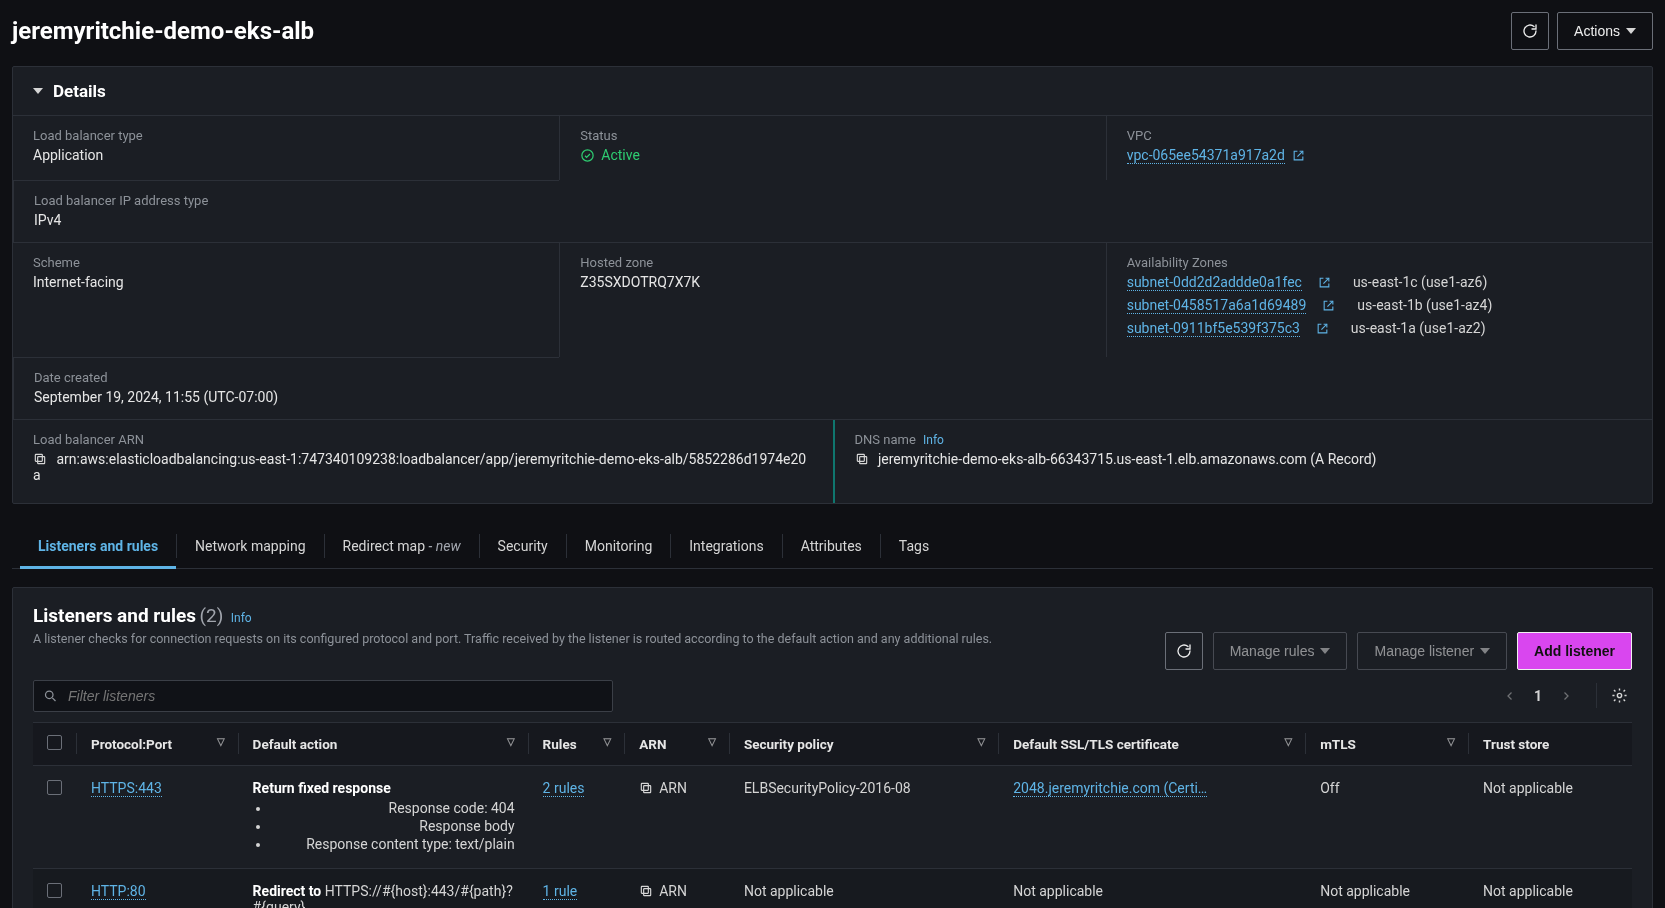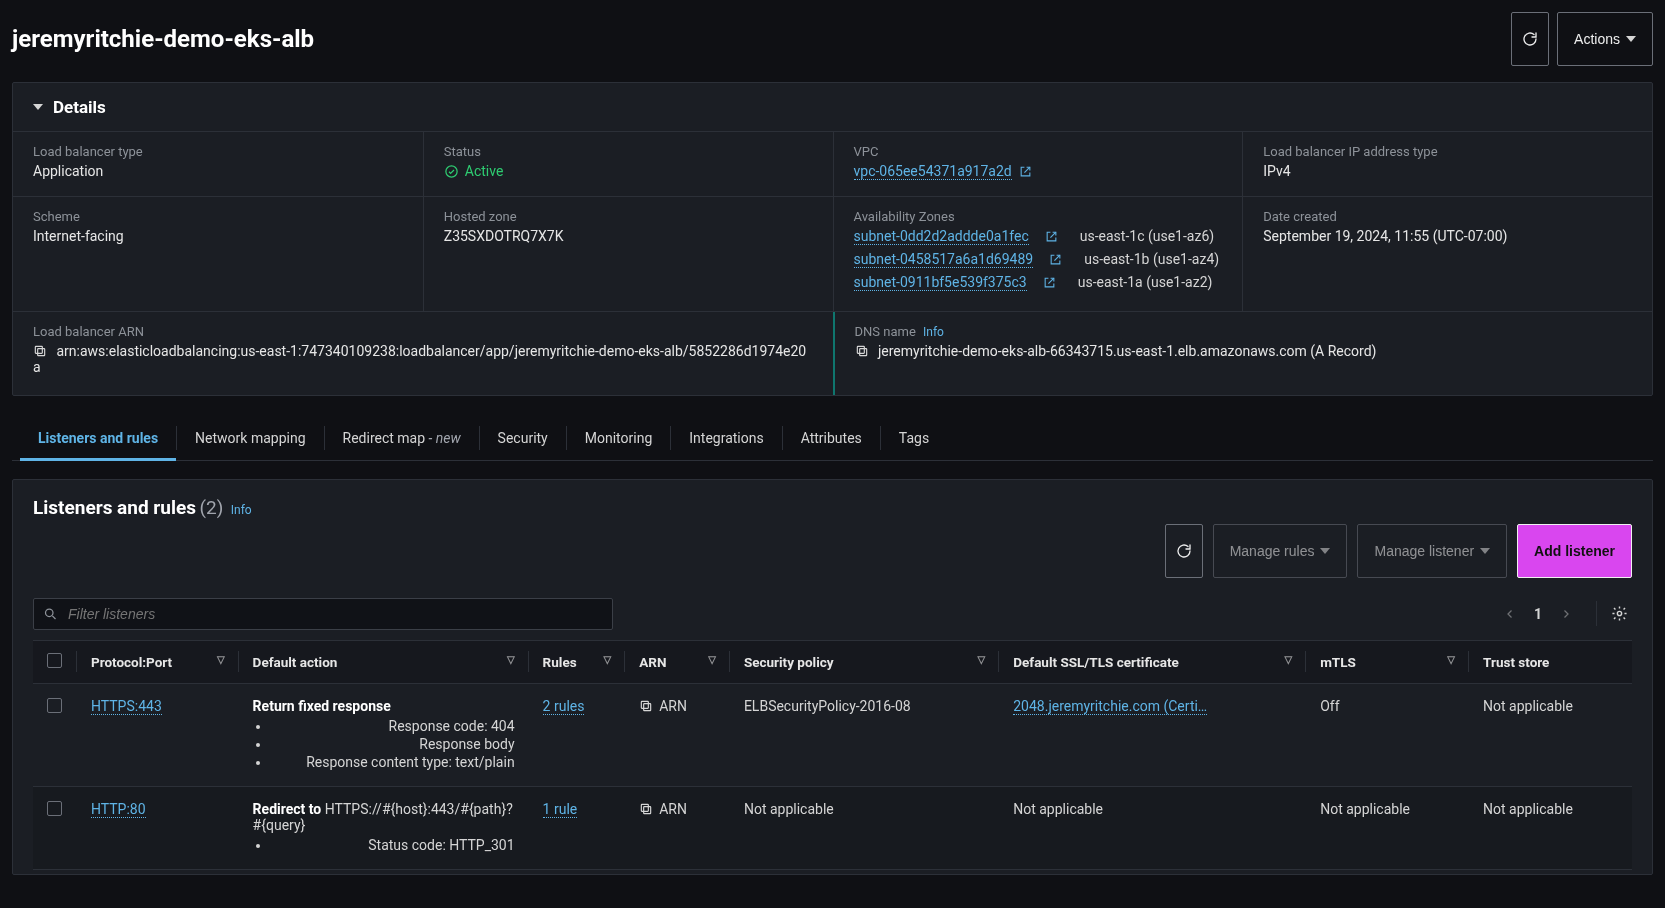--- a/index.html
+++ b/index.html
@@ -9,33 +9,33 @@
     font-family: "Amazon Ember", -apple-system, BlinkMacSystemFont, "Segoe UI", Roboto, Helvetica, Arial, sans-serif;
     font-size: 14px;
     padding: 8px 12px 20px;
   }
   a.link { color: #5fb4e6; text-decoration: none; border-bottom: 1px dotted #5fb4e6; cursor: pointer; }
   .header-bar { display: flex; align-items: center; justify-content: space-between; padding: 4px 0 16px; }
   .page-title { font-size: 24px; font-weight: 700; color: #fff; }
   .header-actions { display: flex; gap: 8px; }
   .btn {
     background: transparent; border: 1px solid #6b6f78; color: #eee;
-    padding: 18px 16px; border-radius: 2px; cursor: pointer; font-size: 14px;
+    padding: 10px 16px; border-radius: 2px; cursor: pointer; font-size: 14px;
     display: inline-flex; align-items: center; gap: 6px;
   }
   .btn-icon { padding: 6px 10px; }
   .btn-primary {
     background: #d946ef; color: #111; border: 1px solid #f0f0f0; font-weight: 700;
   }
   .btn-disabled { opacity: 0.55; cursor: not-allowed; }
   .panel { background: #1b1e24; border: 1px solid #2c3038; border-radius: 2px; margin-bottom: 20px; }
   .panel-header { padding: 14px 20px; display: flex; align-items: center; gap: 10px; cursor: pointer; }
   .panel-title { font-size: 17px; font-weight: 700; color: #fff; }
   .caret-down { display:inline-block; width:0; height:0; border-left:5px solid transparent; border-right:5px solid transparent; border-top:6px solid #d5d5d5; }
-  .details-grid { display:grid; grid-template-columns: repeat(4, 1fr); }
+  .details-grid { display:grid; grid-template-columns: repeat(3, 1fr); }
   .cell { padding: 12px 20px 14px; border-top: 1px solid #2c3038; }
   .cell + .cell { border-left: 1px solid #2c3038; }
   .label { color: #8d9299; font-size: 13px; margin-bottom: 4px; }
   .value { color: #e6e6e6; font-size: 14px; }
   .status-active { color: #2ecc71; display:inline-flex; align-items:center; gap:6px; }
   .ext-icon { display:inline-flex; margin-left:4px; vertical-align:-2px; }
   .az-line { margin-bottom: 6px; display:flex; align-items:center; flex-wrap:wrap; gap:12px; }
   .az-suffix { color:#d5d5d5; margin-left:10px; }
   .arn-row { display:grid; grid-template-columns: 1fr 1fr; border-top:1px solid #2c3038; }
   .arn-cell { padding: 12px 20px 20px; }
@@ -49,21 +49,21 @@
   .tab.active::after { content:""; position:absolute; left:0; right:0; bottom:-1px; height:3px; background:#5fb4e6; }
   .tab .new { font-style: italic; color:#a1a5ad; }
   .tab-sep { width:1px; background:#2c3038; margin: 10px 0; }
 
   .section-head { display:flex; justify-content:space-between; align-items:flex-start; padding: 0 0 10px; }
   .section-title { font-size: 19px; font-weight:700; color:#fff; }
   .count { color:#a1a5ad; font-weight:400; }
   .section-desc { color:#8d9299; font-size:12.5px; margin-top:4px; }
   .section-toolbar { display:flex; gap:10px;margin-top:28px; }
 
-  .filter-row { display:flex; align-items:center; justify-content:space-between; margin: 10px 0 10px; gap:18px; }
+  .filter-row { display:flex; align-items:center; justify-content:space-between; margin: 0 0 10px; gap:18px; }
   .filter-input { position:relative; width: 580px; }
   .filter-input input {
     width:100%; background:#101217; border:1px solid #3b3f47; color:#d5d5d5;
     padding: 7px 10px 7px 34px; border-radius:2px; font-size:14px; font-style: italic;
   }
   .filter-input .search-icon { position:absolute; left:10px; top:50%; transform:translateY(-50%); }
   .pager { display:flex; align-items:center; gap:12px; color:#d5d5d5; }
   .pager .page-num { font-weight:700; }
   .pager .chev { opacity:0.45; cursor:pointer; padding:2px 6px; }
   .gear { cursor:pointer; padding:4px; border-left:1px solid #2c3038; margin-left:6px; padding-left:14px; }
@@ -250,20 +250,21 @@
   <div class="tab-sep"></div>
   <div class="tab">Tags</div>
 </div>
 
 <div class="panel" style="padding:16px 20px 4px;">
   <div class="section-head">
     <div>
       <span class="section-title">Listeners and rules</span>
       <span class="section-title count">(2)</span>
       <span class="info-link">Info</span>
+      <div class="section-desc">A listener checks for connection requests on its configured protocol and port. Traffic received by the listener is routed according to the default action and any additional rules.</div>
     </div>
     <div class="section-toolbar">
       <button class="btn btn-icon">
         <span>
             <svg width="16" height="16" viewBox="0 0 24 24" fill="none" stroke="#eee" stroke-width="2" stroke-linecap="round">
               <path d="M21 12a9 9 0 1 1-3-6.7"></path>
               <path d="M21 3v6h-6"></path>
             </svg>
           </span>
       </button>

